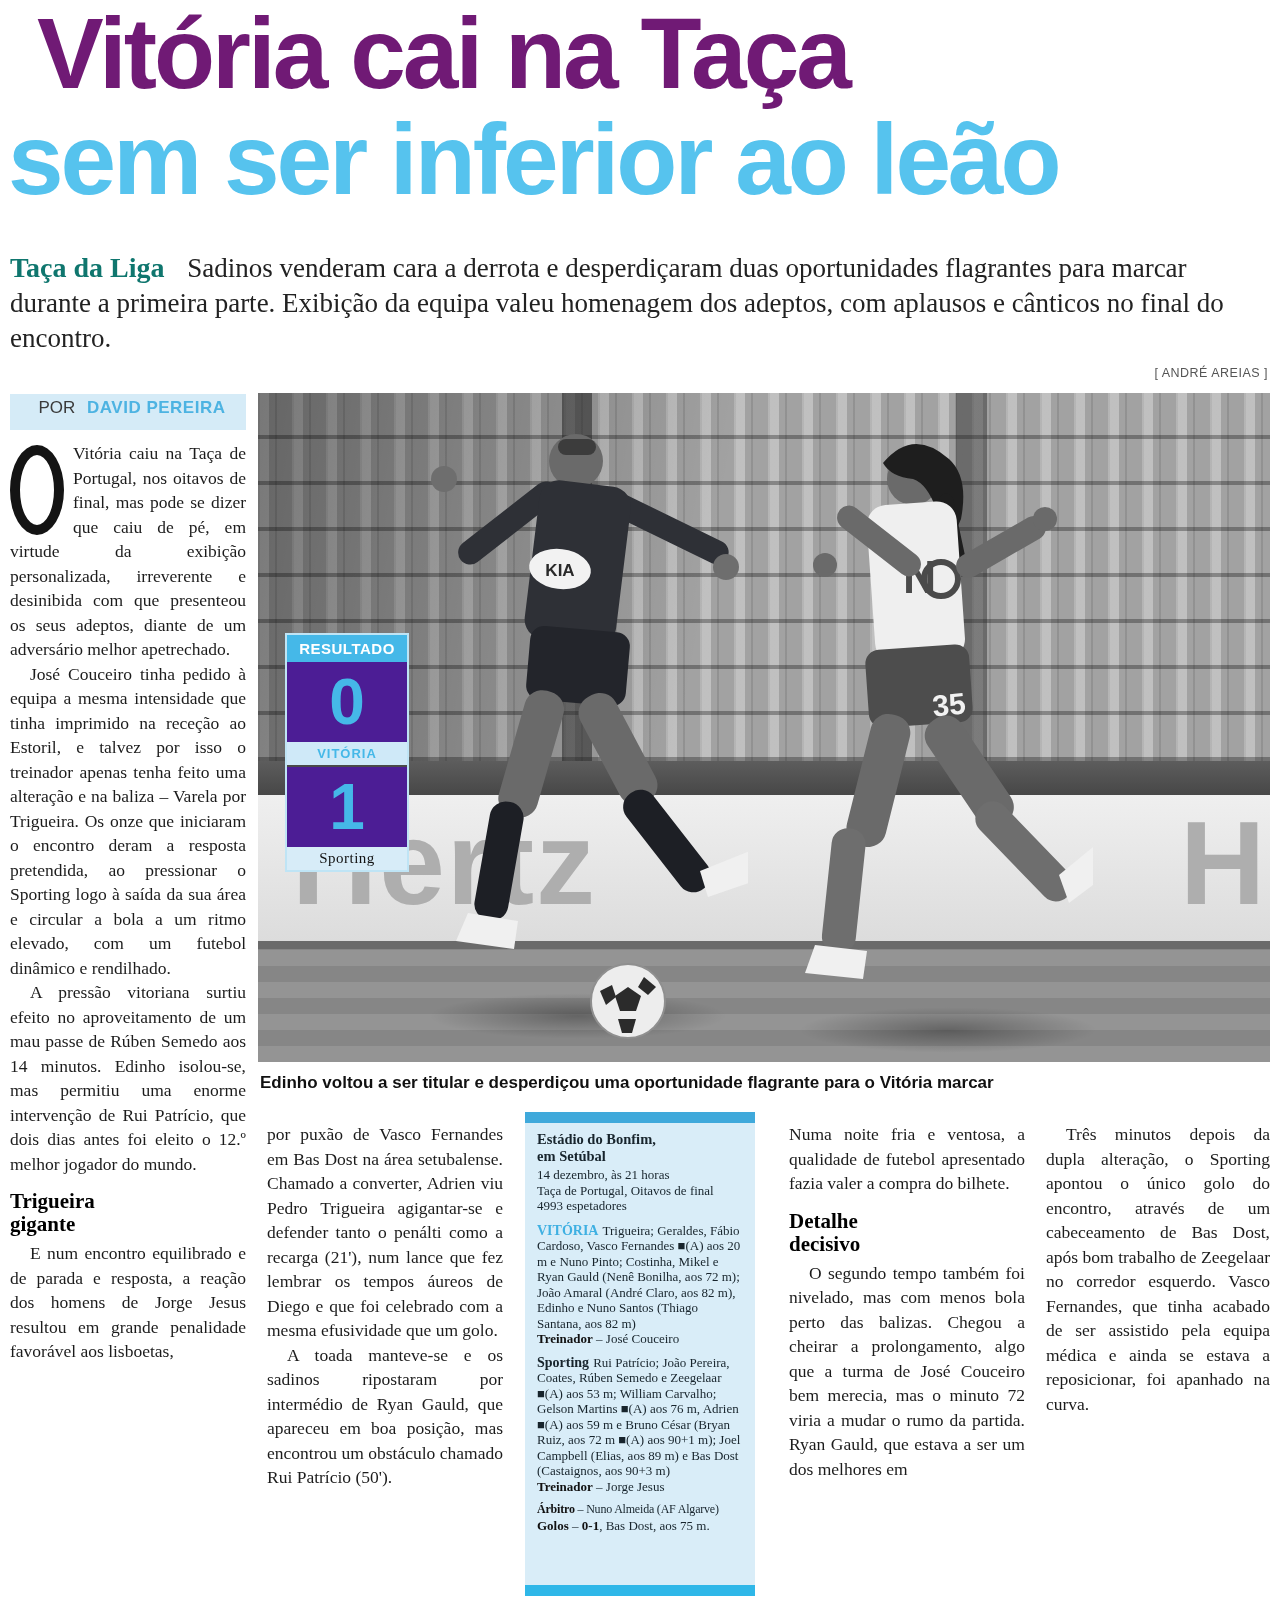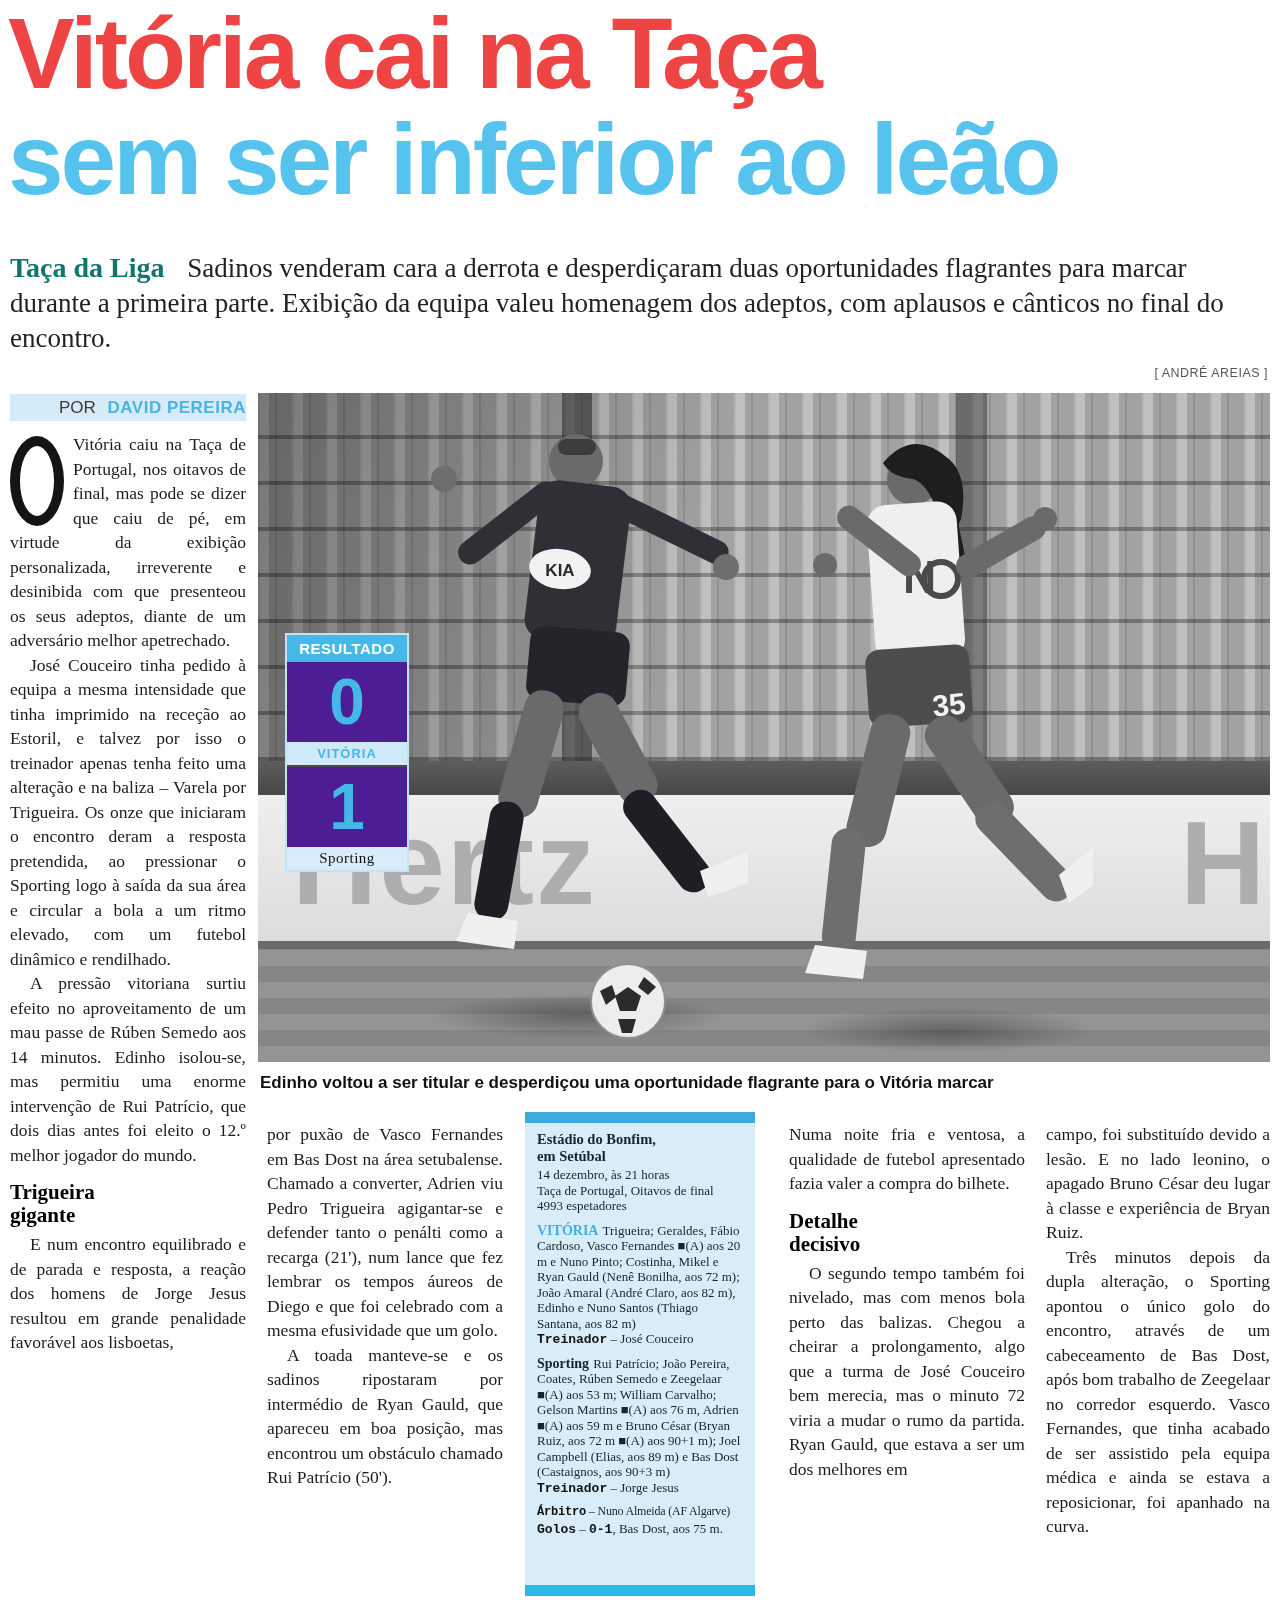--- a/index.html
+++ b/index.html
@@ -3,43 +3,43 @@
 <meta charset="utf-8">
 <style>
   html,body{margin:0;padding:0;background:#fff;}
   .page{position:relative;width:1278px;height:1600px;background:#fff;overflow:hidden;
         font-family:"Liberation Serif","DejaVu Serif",serif;color:#1c1c1c;}
 
   
   .headline{position:absolute;left:8px;top:0px;margin:0;font-family:"Liberation Sans","DejaVu Sans",sans-serif;
             font-weight:bold;font-size:100px;line-height:106px;letter-spacing:-3px;}
   .headline span{display:block;white-space:nowrap;}
-  .hl1{color:#ef4444;}
+  .hl1{color:#701a75;margin-left:29px;}
   .hl2{color:#56c3ee;}
 
   
   .lede{position:absolute;left:10px;top:250px;width:1218px;margin:0;
         font-size:27px;line-height:35px;color:#222;}
   .kicker{color:#0f766e;font-weight:bold;margin-right:16px;font-size:28px;}
 
   
   .credit{position:absolute;right:10px;top:366px;font-family:"Liberation Sans","DejaVu Sans",sans-serif;
           font-size:12.5px;color:#555;letter-spacing:.5px;}
 
   
   .col{position:absolute;overflow:hidden;text-align:justify;font-size:17.5px;line-height:24.5px;}
   .col p{margin:0;}
   .col .indent{text-indent:20px;}
   .col1{left:10px;top:394px;width:236px;height:1206px;}
   .col2{left:267px;top:1122px;width:236px;height:478px;}
   .col3{left:789px;top:1122px;width:236px;height:478px;}
   .col4{left:1046px;top:1122px;width:224px;height:478px;}
 
-  .byline{height:27px;line-height:27px;background:#d5ebf7;padding-left:8px;margin-bottom:11px;
-          font-family:"Liberation Sans","DejaVu Sans",sans-serif;font-size:17px;text-align:right;}
+  .byline{height:36px;line-height:27px;background:#d5ebf7;padding-left:8px;margin-bottom:11px;
+          font-family:"Liberation Sans","DejaVu Sans",sans-serif;font-size:17px;text-align:center;}
   .byline .por{color:#3a3a3a;margin-right:7px;}
   .byline .author{color:#4db3e2;font-weight:bold;letter-spacing:.5px;}
 
   .dropcap-shape{float:left;width:54px;height:90px;border:10px solid #141414;border-radius:50%;
                  box-sizing:border-box;margin:4px 9px 2px 0;}
 
   .subhead{font-size:21px;line-height:23px;font-weight:bold;color:#000000;margin:14px 0 5px 0;
            max-width:130px;text-align:left;}
 
   
@@ -93,21 +93,21 @@
   .ib-bar.top{top:0;background:#3fa9db;}
   .ib-bar.bottom{bottom:0;background:#2fb7e8;}
   .ib-content{padding:19px 12px 14px 12px;font-size:13px;line-height:15.5px;color:#17242c;}
   .ib-content p{margin:0 0 8px 0;}
   .blk{display:block;}
   .ib-venue{font-weight:bold;font-size:14.5px;line-height:17px;margin-bottom:2px !important;}
   .ib-meta{margin-bottom:9px !important;}
   .team-label{font-weight:bold;font-size:14px;margin-right:4px;}
   .cyan{color:#3fb0e2;}
   .ib-coach{margin-top:-8px !important;}
-  .ib-coach strong,.ib-ref strong,.ib-goals strong{color:#111;font-family:Liberation Mono, monospace;}
+  .ib-coach strong,.ib-ref strong,.ib-goals strong{color:#111;}
   .ib-ref{font-size:12px;letter-spacing:-.2px;margin-bottom:0 !important;}
   .ib-goals{font-size:13px;margin-bottom:0 !important;}
 </style>
 </head>
 <body>
 
 <div class="page">
 
   <h1 class="headline">
     <span class="hl1">Vitória cai na Taça</span>
@@ -253,17 +253,16 @@
     <div class="ib-bar bottom"></div>
   </aside>
 
   <section class="col col3">
     <p>Numa noite fria e ventosa, a qualidade de futebol apresentado fazia valer a compra do bilhete.</p>
     <h3 class="subhead">Detalhe decisivo</h3>
     <p class="indent">O segundo tempo também foi nivelado, mas com menos bola perto das balizas. Chegou a cheirar a prolongamento, algo que a turma de José Couceiro bem merecia, mas o minuto 72 viria a mudar o rumo da partida. Ryan Gauld, que estava a ser um dos melhores em</p>
   </section>
 
   <section class="col col4">
-    <p>campo, foi substituído devido a lesão. E no lado leonino, o apagado Bruno César deu lugar à classe e experiência de Bryan Ruiz.</p>
     <p class="indent">Três minutos depois da dupla alteração, o Sporting apontou o único golo do encontro, através de um cabeceamento de Bas Dost, após bom trabalho de Zeegelaar no corredor esquerdo. Vasco Fernandes, que tinha acabado de ser assistido pela equipa médica e ainda se estava a reposicionar, foi apanhado na curva.</p>
   </section>
 
 </div>
 
 </body></html>

